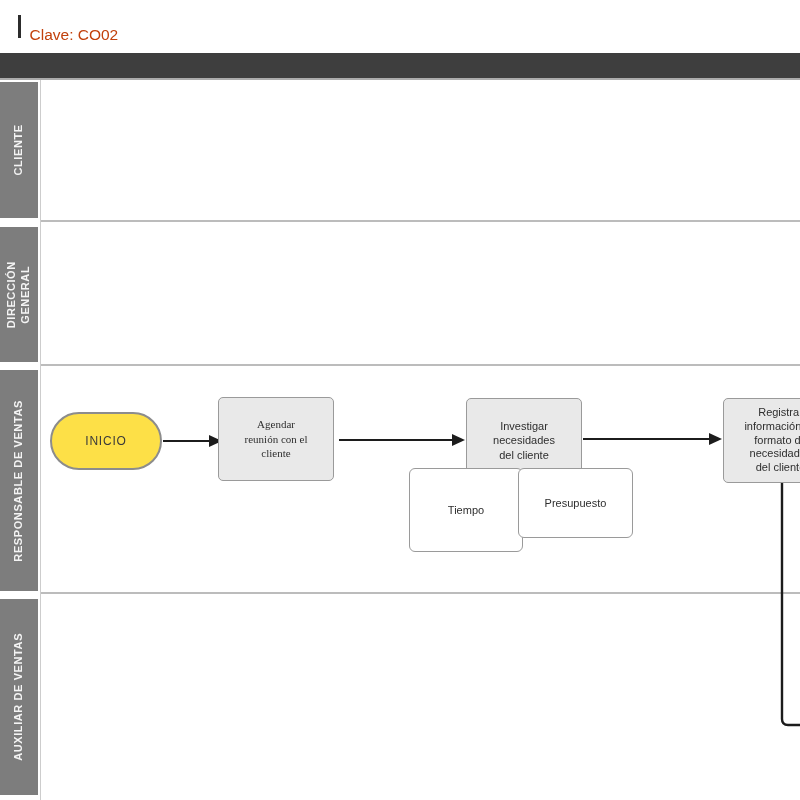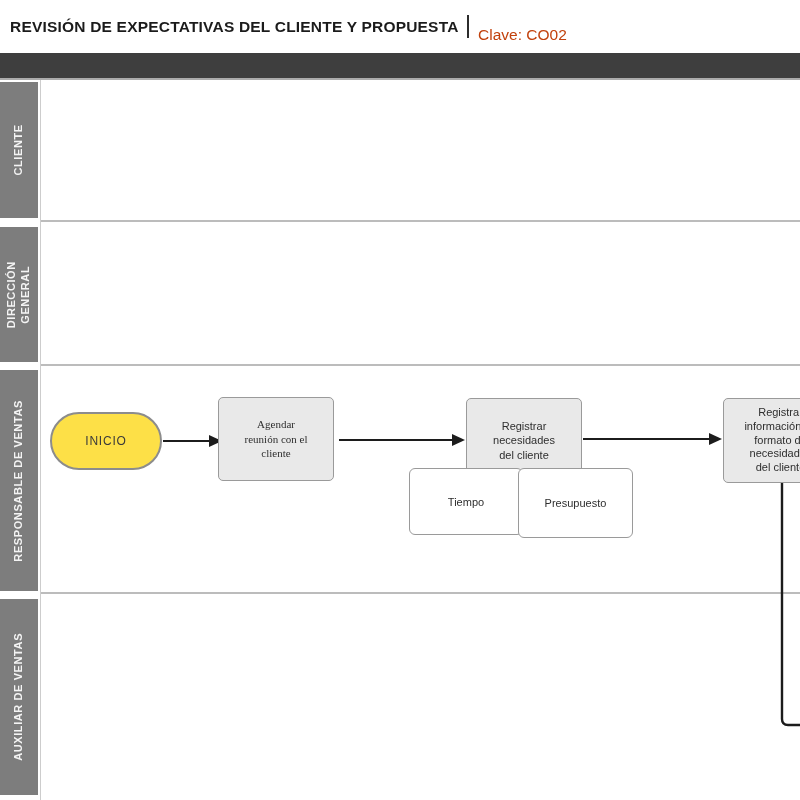--- a/index.html
+++ b/index.html
@@ -62,28 +62,27 @@
     background: #e9e9e9; border: 1.5px solid #9a9a9a; border-radius: 5px;
     font-size: 11px; line-height: 1.32;
   }
   .proc-agendar    { left: 218px; top: 397px; width: 116px; height: 84px; font-family: Liberation Serif, serif; }
   .proc-investigar { left: 466px; top: 398px; width: 116px; height: 85px; }
   .proc-registrar  { left: 723px; top: 398px; width: 115px; height: 85px; line-height: 1.27; }
   .note-node {
     background: #ffffff; border: 1.5px solid #9a9a9a; border-radius: 6px;
     font-size: 11px;
   }
-  .note-tiempo      { left: 409px; top: 468px; width: 114px; height: 67px; }
+  .note-tiempo      { left: 409px; top: 468px; width: 114px; height: 84px; }
   .note-presupuesto { left: 518px; top: 468px; width: 115px; height: 70px; }
 </style>
 </head>
 <body>
 
 <div class="title-row">
-  <span class="title-main">REVISIÓN DE EXPECTATIVAS DEL CLIENTE Y PROPUESTA</span>
   <span class="title-sep"></span>
   <span class="title-clave">Clave: CO02</span>
 </div>
 
 <div class="phase-bar"></div>
 <div class="phase-bar-underline"></div>
 
 <div class="lane-header lane-h1">
   <span class="lane-label">CLIENTE</span>
 </div>
@@ -114,21 +113,21 @@
     <polygon points="222,441 209,435 209,447"></polygon>
     <polygon points="465,440 452,434 452,446"></polygon>
     <polygon points="722,439 709,433 709,445"></polygon>
   </g>
 </svg>
 
 <div class="node start-node">INICIO</div>
 <div class="node process-node proc-agendar">Agendar
 reunión con el
 cliente</div>
-<div class="node process-node proc-investigar">Registrar
+<div class="node process-node proc-investigar">Investigar
 necesidades
 del cliente</div>
 <div class="node process-node proc-registrar">Registrar
 información en
 formato de
 necesidades
 del cliente</div>
 <div class="node note-node note-tiempo">Tiempo</div>
 <div class="node note-node note-presupuesto">Presupuesto</div>
 

